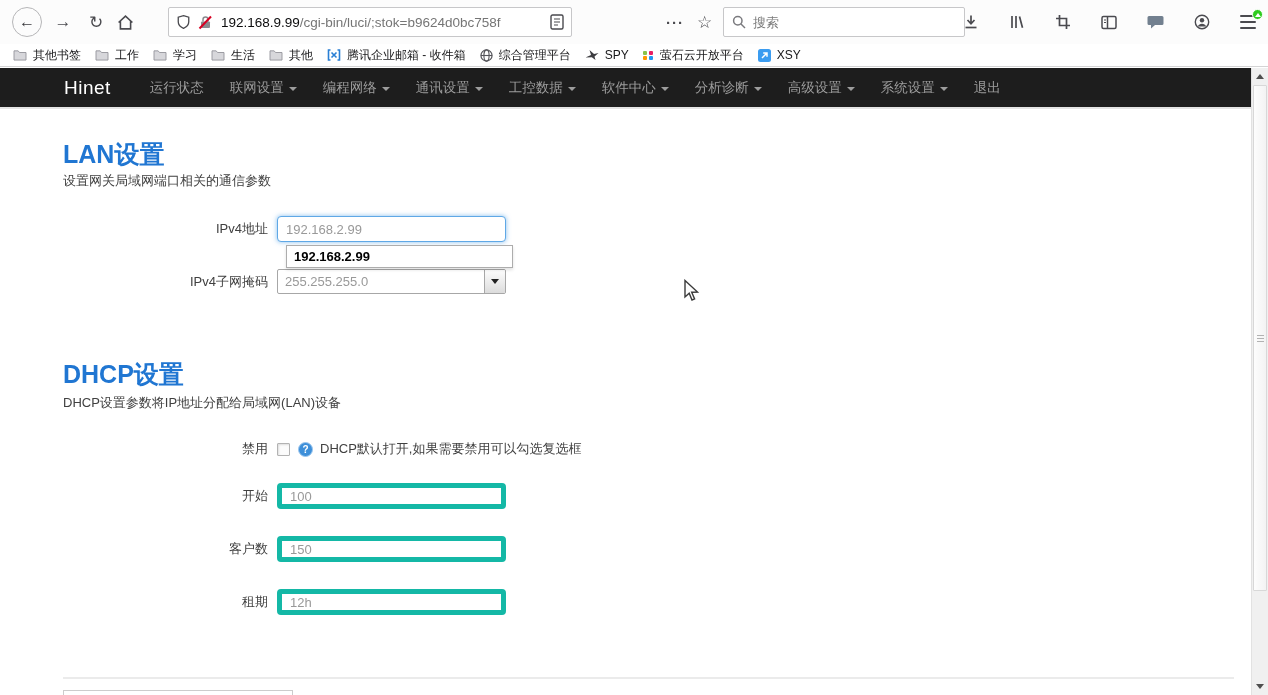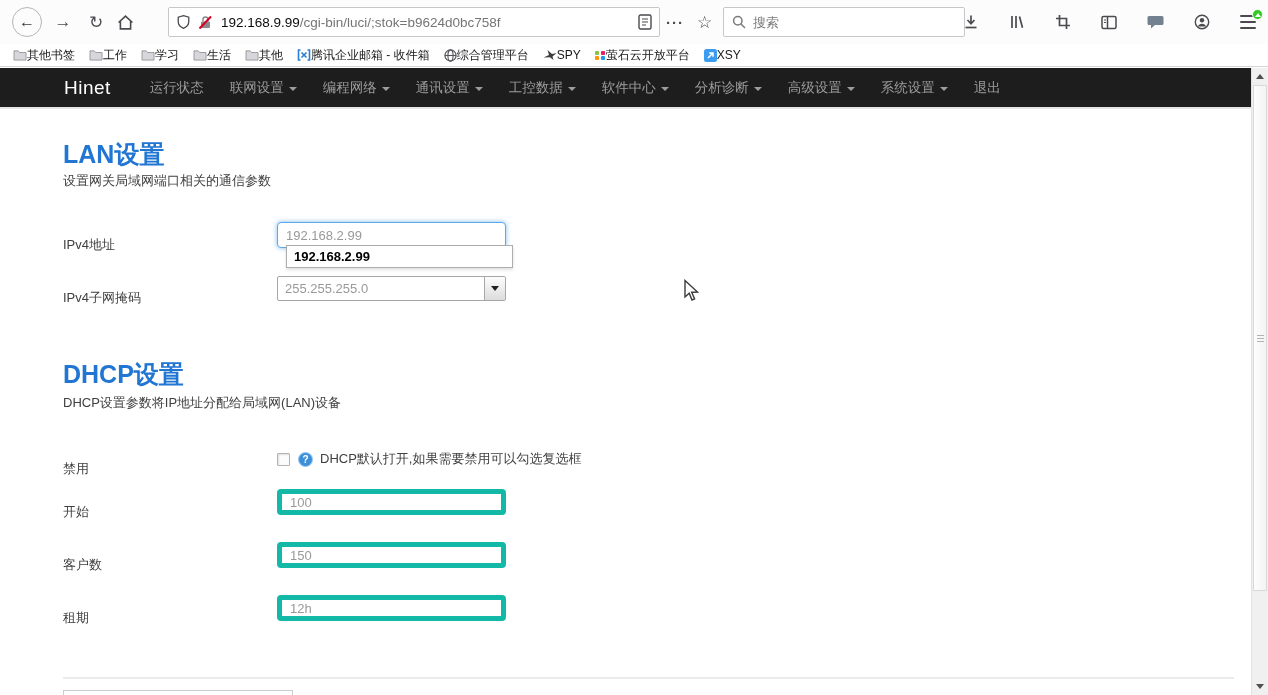--- a/index.html
+++ b/index.html
@@ -5,55 +5,55 @@
   * { margin:0; padding:0; box-sizing:border-box; }
   html,body { width:1268px; height:695px; overflow:hidden; }
   body { font-family:"Liberation Sans", sans-serif; background:#fff; }
   .screen { position:relative; width:1268px; height:695px; background:#fff; overflow:hidden; }
 
   
   .toolbar { position:absolute; top:0; left:0; right:0; height:44px; background:#fcfcfc; }
   .nav-btns { position:absolute; left:12px; top:0; height:44px; display:flex; align-items:center; gap:9px; color:#4a4a4f; }
   .btn-back { width:30px; height:30px; border:1px solid #b6b6b8; border-radius:50%; display:flex; align-items:center; justify-content:center; font-size:16px; color:#39393d; }
   .tb-glyph { font-size:17px; color:#4a4a4f; width:24px; text-align:center; }
-  .urlbar { position:absolute; left:168px; top:7px; width:492px; height:30px; border:1px solid #c7c7c9; border-radius:2px; background:#fff; display:flex; align-items:center; padding:0 7px; font-size:13.5px; white-space:nowrap; overflow:hidden; }
+  .urlbar { position:absolute; left:168px; top:7px; width:404px; height:30px; border:1px solid #c7c7c9; border-radius:2px; background:#fff; display:flex; align-items:center; padding:0 7px; font-size:13.5px; white-space:nowrap; overflow:hidden; }
   .url-host { color:#0c0c0d; }
   .url-path { color:#757575; }
   .url-fade { position:absolute; right:28px; top:1px; bottom:1px; width:26px; background:linear-gradient(90deg, rgba(255,255,255,0), #fff); }
   .reader-ic { margin-left:auto; flex:0 0 auto; }
   .page-actions { position:absolute; left:666px; top:7px; height:30px; display:flex; align-items:center; gap:13px; color:#4a4a4f; }
   .more-dots { font-size:15px; font-weight:bold; letter-spacing:1px; color:#4a4a4f; }
   .star { font-size:17px; color:#4a4a4f; }
   .searchbox { position:absolute; left:723px; top:7px; width:242px; height:30px; border:1px solid #c7c7c9; border-radius:2px; background:#fff; display:flex; align-items:center; padding:0 8px; gap:7px; }
   .searchbox input { border:none; outline:none; flex:1; font-size:13px; font-family:inherit; color:#333; background:transparent; }
   .searchbox input::placeholder { color:#787878; }
   .toolbar-icons { position:absolute; right:12px; top:0; height:44px; display:flex; align-items:center; gap:30px; }
   .hamburger { position:relative; width:16px; height:14px; display:flex; flex-direction:column; justify-content:space-between; }
   .hamburger i { display:block; height:2px; background:#4a4a4f; border-radius:1px; }
   .badge { position:absolute; top:-6px; right:-7px; width:11px; height:11px; border-radius:50%; background:#2fcc1f; border:1px solid #fff; display:flex; align-items:center; justify-content:center; }
   .badge b { display:block; width:0; height:0; border-left:3px solid transparent; border-right:3px solid transparent; border-bottom:4px solid #fff; }
 
   
   .bookmarks { position:absolute; top:44px; left:0; right:0; height:23px; background:#fff; border-bottom:1px solid #d4d4d5; display:flex; align-items:center; padding-left:6px; font-size:12px; color:#18181a; }
-  .bm { display:flex; align-items:center; gap:0; padding:2px 7px; white-space:nowrap; }
+  .bm { display:flex; align-items:center; gap:6px; padding:2px 7px; white-space:nowrap; }
   .dot-row { display:grid; grid-template-columns:5px 5px; grid-gap:1px; }
   .dot-row i { width:4px; height:4px; border-radius:1px; display:block; }
 
   
   .navbar { position:absolute; top:68px; left:0; right:0; height:41px; background:#1d1d1d; border-bottom:2px solid #e4e4e4; display:flex; align-items:center; }
   .brand { margin-left:64px; color:#ffffff; font-size:19px; letter-spacing:.5px; }
   .nav-items { display:flex; margin-left:26px; }
   .nav-item { padding:0 13px; color:#9d9d9d; font-size:13.5px; display:flex; align-items:center; gap:5px; height:47px; cursor:default; }
   .caret { width:0; height:0; border-top:4px solid #9d9d9d; border-left:4px solid transparent; border-right:4px solid transparent; margin-top:2px; }
 
   
   .section-title { position:absolute; left:63px; font-size:25px; font-weight:bold; color:#2076d2; }
   .section-sub { position:absolute; left:63px; font-size:13px; color:#404040; }
   .form-row { position:absolute; left:63px; display:flex; align-items:center; }
-  .form-label { width:214px; padding-right:9px; font-size:13px; color:#404040; flex:0 0 auto;margin-top:20px; }
+  .form-label { width:214px; text-align:right; padding-right:9px; font-size:13px; color:#404040; flex:0 0 auto; }
   .text-input { width:229px; height:26px; border:5px solid #14b8a6; border-radius:4px; padding:0 8px; font-size:13px; color:#999; background:#fff; font-family:inherit; outline:none; }
   .text-input.focused { border-color:#5f a; border:1px solid #5fa8e6; box-shadow:0 0 5px rgba(92,167,232,.75); }
   .autocomplete { position:absolute; left:286px; top:245px; width:227px; height:23px; background:#fff; border:1px solid #adadad; box-shadow:0 2px 3px rgba(0,0,0,.12); font-size:13px; font-weight:bold; color:#000; line-height:21px; padding-left:7px; z-index:6; }
   .selectbox { width:229px; height:25px; border:1px solid #a7a7a7; background:#fff; display:flex; align-items:stretch; border-radius:2px; overflow:hidden; }
   .select-value { flex:1; padding-left:7px; font-size:13px; color:#999; display:flex; align-items:center; }
   .select-btn { width:21px; border-left:1px solid #a7a7a7; background:linear-gradient(#fdfdfd,#dcdcdc); display:flex; align-items:center; justify-content:center; }
   .select-caret { width:0; height:0; border-top:5px solid #222; border-left:4px solid transparent; border-right:4px solid transparent; }
   .checkbox { width:13px; height:13px; border:1px solid #b3b3b3; background:#fcfcfc; box-shadow:inset 1px 1px 2px rgba(0,0,0,.12); border-radius:1px; flex:0 0 auto; }
   .help-icon { width:15px; height:15px; border-radius:50%; background:#3d8fd9; border:1px solid #9cc7ef; color:#fff; font-size:10px; font-weight:bold; display:flex; align-items:center; justify-content:center; margin-left:8px; flex:0 0 auto; }
   .help-icon::after { content:"?"; }

